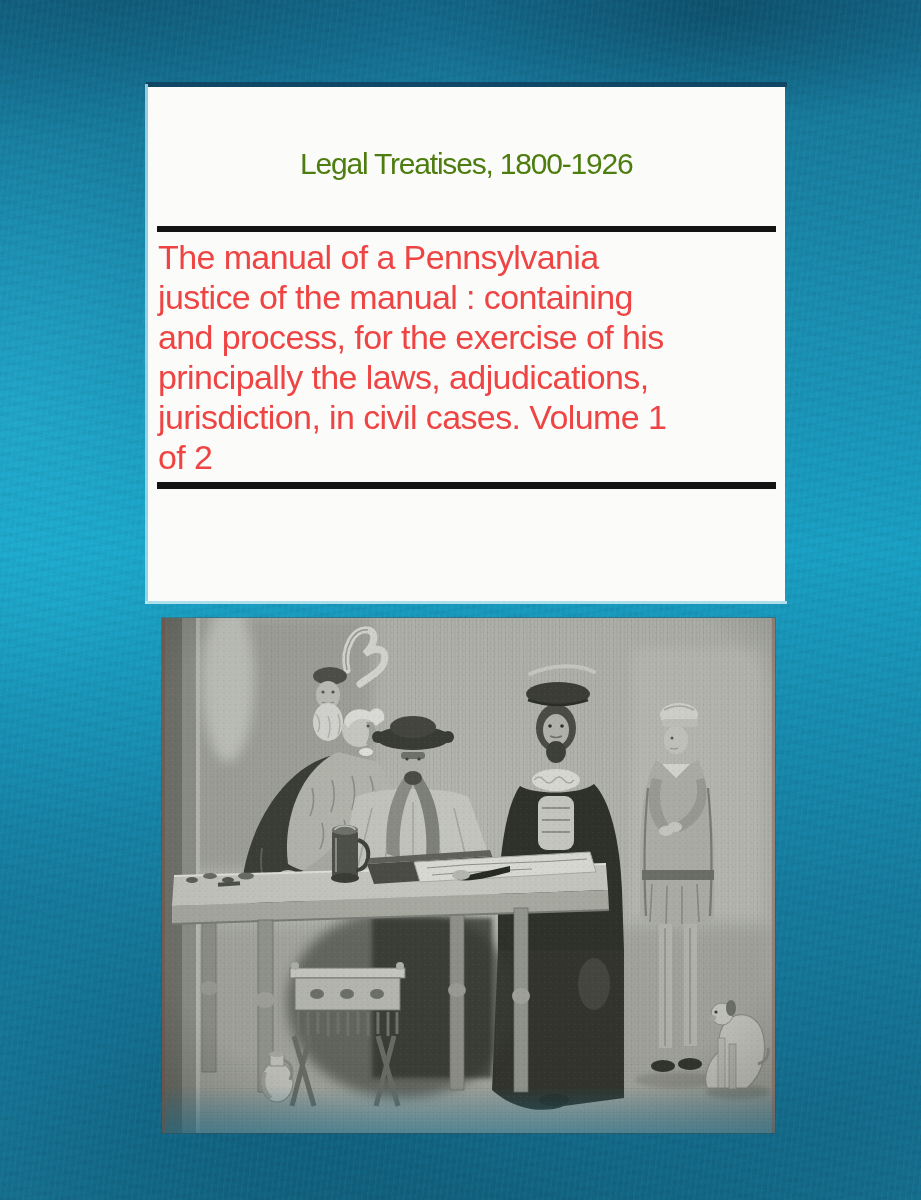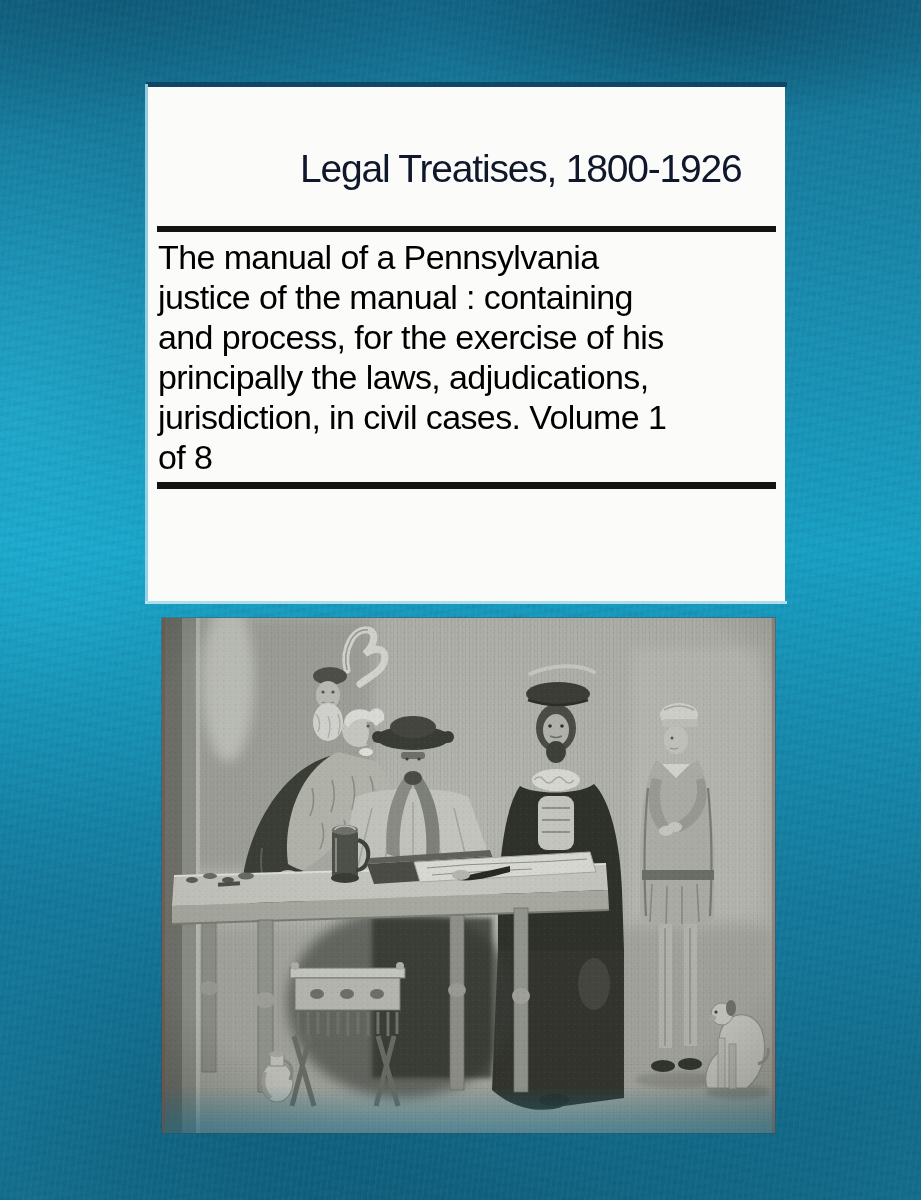--- a/index.html
+++ b/index.html
@@ -49,26 +49,26 @@
     position:absolute;left:0;top:100px;width:150px;text-align:center;
     font-size:8px;color:#5d7386;filter:blur(.4px);white-space:nowrap;
   }
   .logo-line2{
     position:absolute;left:0;top:112px;width:150px;text-align:center;
     font-size:7px;color:#5d7386;filter:blur(.4px);white-space:nowrap;
   }
   
   .series-title{
     position:absolute;left:152px;top:60px;white-space:nowrap;
-    font-size:39px;letter-spacing:-1.2px;color:#0f172a;
+    font-size:30px;letter-spacing:-1.2px;color:#4d7c0f;
   }
   .rule{position:absolute;left:9px;width:619px;background:#131313;}
   .rule-top{top:139px;height:6px;}
   .rule-bottom{top:395px;height:7px;}
-  .book-title{position:absolute;left:10px;top:150px;color:#000000;}
+  .book-title{position:absolute;left:10px;top:150px;color:#ef4444;}
   .title-line{font-size:34px;line-height:40px;letter-spacing:-.6px;white-space:nowrap;}
   .author{
     position:absolute;left:10px;top:424px;
     font-size:35px;color:#1c1c1c;letter-spacing:-.4px;white-space:nowrap;
   }
   
   .illustration{
     position:absolute;left:162px;top:618px;width:613px;height:515px;
     box-shadow:0 0 0 1px rgba(90,60,50,.35);
   }
@@ -89,21 +89,21 @@
     <div class="series-title">Legal Treatises, 1800-1926</div>
 
     <div class="rule rule-top"></div>
 
     <div class="book-title">
       <div class="title-line">The manual of a Pennsylvania</div>
       <div class="title-line">justice of the manual : containing</div>
       <div class="title-line">and process, for the exercise of his</div>
       <div class="title-line">principally the laws, adjudications,</div>
       <div class="title-line">jurisdiction, in civil cases. Volume 1</div>
-      <div class="title-line">of 8</div>
+      <div class="title-line">of 2</div>
     </div>
 
     <div class="rule rule-bottom"></div>
 
   </div>
 
   <div class="illustration">
     <svg viewBox="0 0 613 515" preserveAspectRatio="none">
       <defs>
         <pattern id="hv" width="3.6" height="9" patternUnits="userSpaceOnUse">

